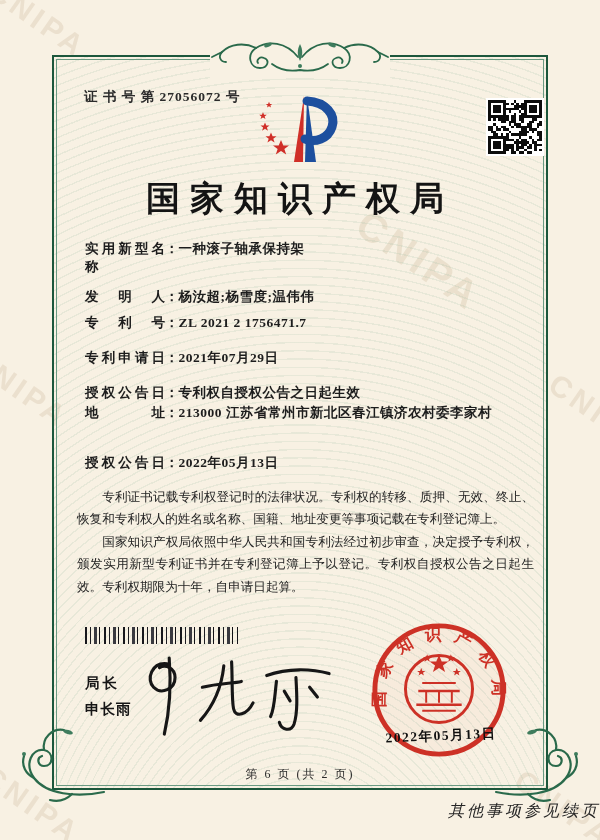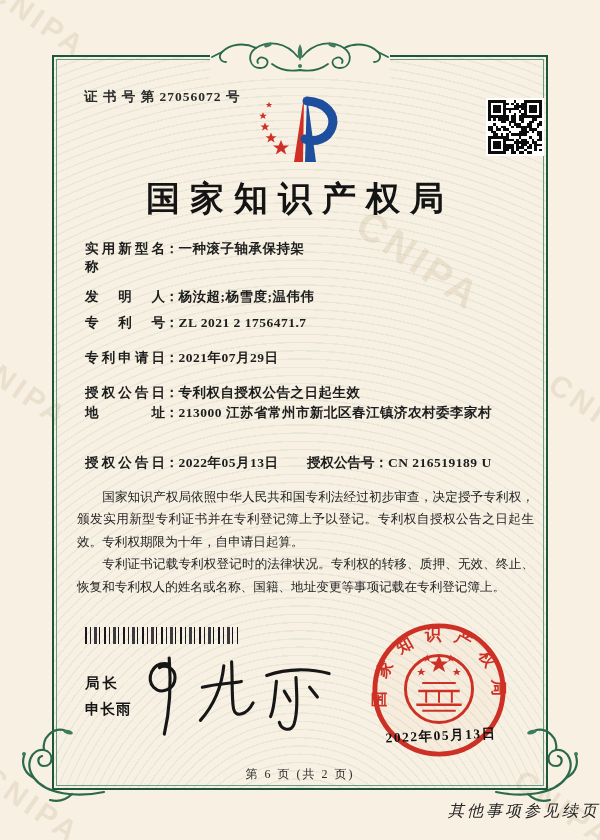--- a/index.html
+++ b/index.html
@@ -413,28 +413,25 @@
   <span class="flabel">专利申请日</span><span>：</span><span class="fvalue">2021年07月29日</span>
 </div>
 <div class="row" style="top:384px">
   <span class="flabel">授权公告日</span><span>：</span><span class="fvalue">专利权自授权公告之日起生效</span>
 </div>
 <div class="row" style="top:404px">
   <span class="flabel">地址</span><span>：</span><span class="fvalue">213000 江苏省常州市新北区春江镇济农村委李家村</span>
 </div>
 <div class="row" style="top:454px">
   <span class="flabel">授权公告日</span><span>：</span><span class="fvalue">2022年05月13日</span>
-  <span class="grant2">
-    <span>授权公告号</span><span>：</span><span class="fvalue">CN 216519189 U</span>
-  </span>
 </div>
 
 <div class="paras">
+  <p>专利证书记载专利权登记时的法律状况。专利权的转移、质押、无效、终止、恢复和专利权人的姓名或名称、国籍、地址变更等事项记载在专利登记簿上。</p>
   <p>国家知识产权局依照中华人民共和国专利法经过初步审查，决定授予专利权，颁发实用新型专利证书并在专利登记簿上予以登记。专利权自授权公告之日起生效。专利权期限为十年，自申请日起算。</p>
-  <p>专利证书记载专利权登记时的法律状况。专利权的转移、质押、无效、终止、恢复和专利权人的姓名或名称、国籍、地址变更等事项记载在专利登记簿上。</p>
 </div>
 
 <div class="abs barcode"></div>
 
 <div class="abs sig-role">局长</div>
 <div class="abs sig-name">申长雨</div>
 <svg class="abs" style="left:138px;top:656px;" width="195" height="82" viewBox="0 0 200 84">
   <g stroke="#161616" stroke-width="3.2" fill="none" stroke-linecap="round" stroke-linejoin="round">
     <path d="M30,8 C14,6 8,24 16,32 C24,40 38,34 38,22 C38,12 28,8 22,12"></path>
     <path d="M32,2 C34,28 33,54 27,80"></path>

